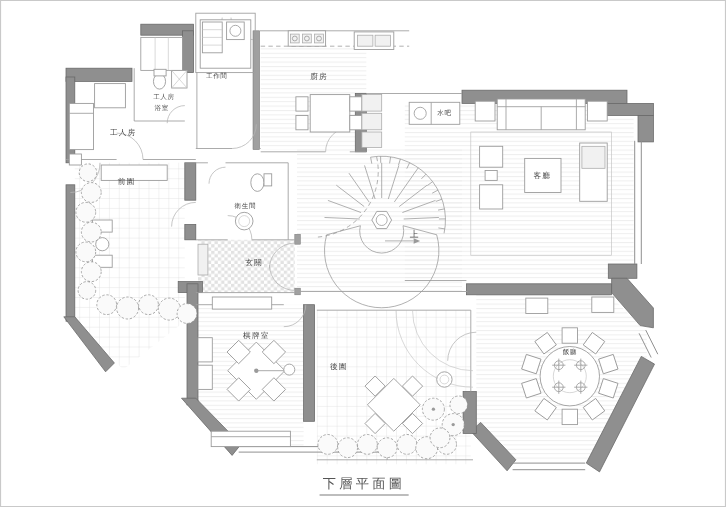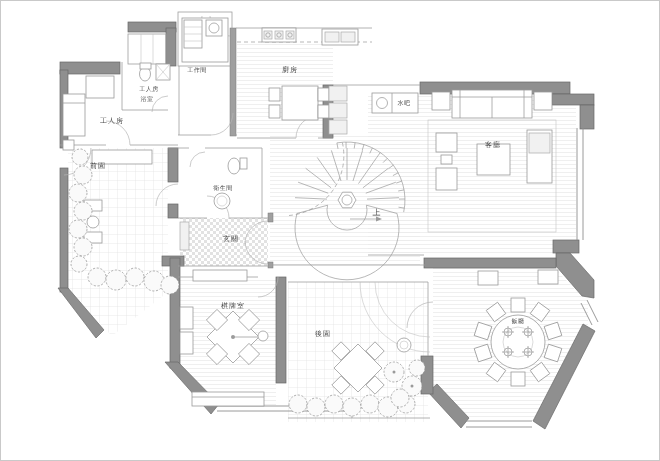--- a/index.html
+++ b/index.html
@@ -303,23 +303,24 @@
     <circle class="tree" cx="417" cy="368" r="8"></circle>
   </g>
 </svg>
 
 <div class="lbl" style="left:112px;top:121px">工人房</div>
 <div class="lbl lbl-sm" style="left:149px;top:89px">工人房</div>
 <div class="lbl lbl-sm" style="left:147px;top:99px">浴室</div>
 <div class="lbl lbl-sm" style="left:197px;top:70px">工作間</div>
 <div class="lbl" style="left:290px;top:70px">廚房</div>
 <div class="lbl lbl-sm" style="left:404px;top:103px">水吧</div>
-<div class="lbl" style="left:493px;top:145px">客廳</div>
+<div class="lbl" style="left:493px;top:160px">客廳</div>
 <div class="lbl" style="left:377px;top:213px;font-size:8px">上</div>
-<div class="lbl" style="left:98px;top:166px">前園</div>
+<div class="lbl" style="left:115px;top:166px">前園</div>
 <div class="lbl lbl-sm" style="left:223px;top:188px">衛生間</div>
 <div class="lbl" style="left:231px;top:239px">玄關</div>
 <div class="lbl" style="left:233px;top:306px">棋牌室</div>
-<div class="lbl" style="left:323px;top:334px">後園</div>
+<div class="lbl" style="left:308px;top:334px">後園</div>
 <div class="lbl lbl-sm" style="left:518px;top:321px">飯廳</div>
 
+<div class="caption" style="left:331px;top:441px">下層平面圖</div>
 
 </div>
 
 </body></html>

